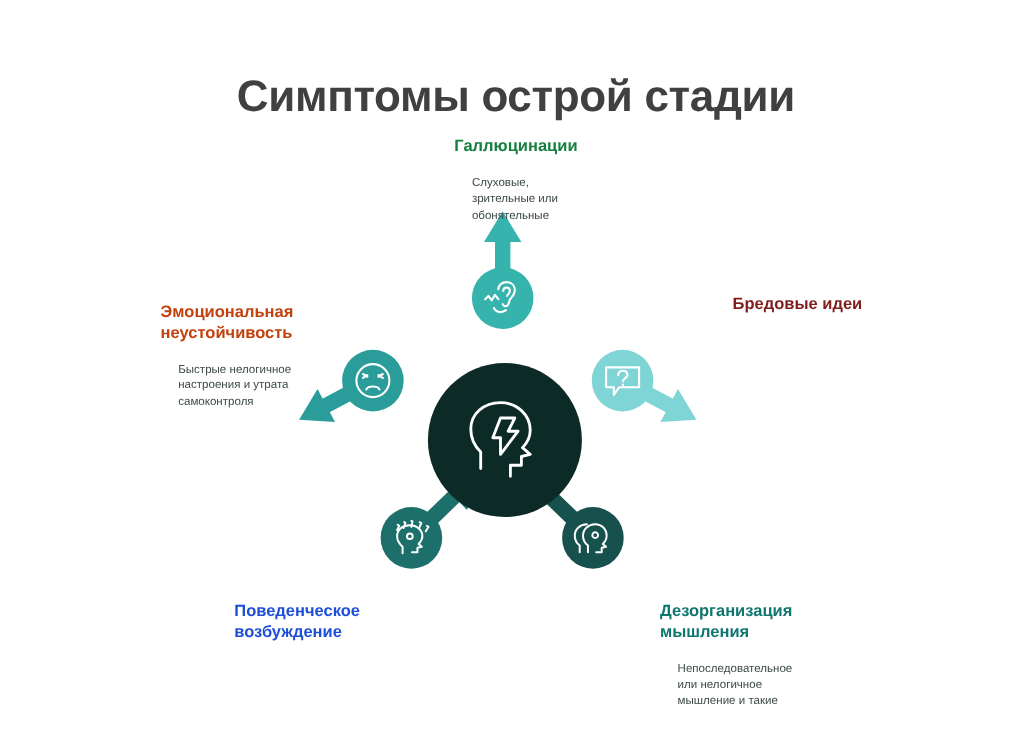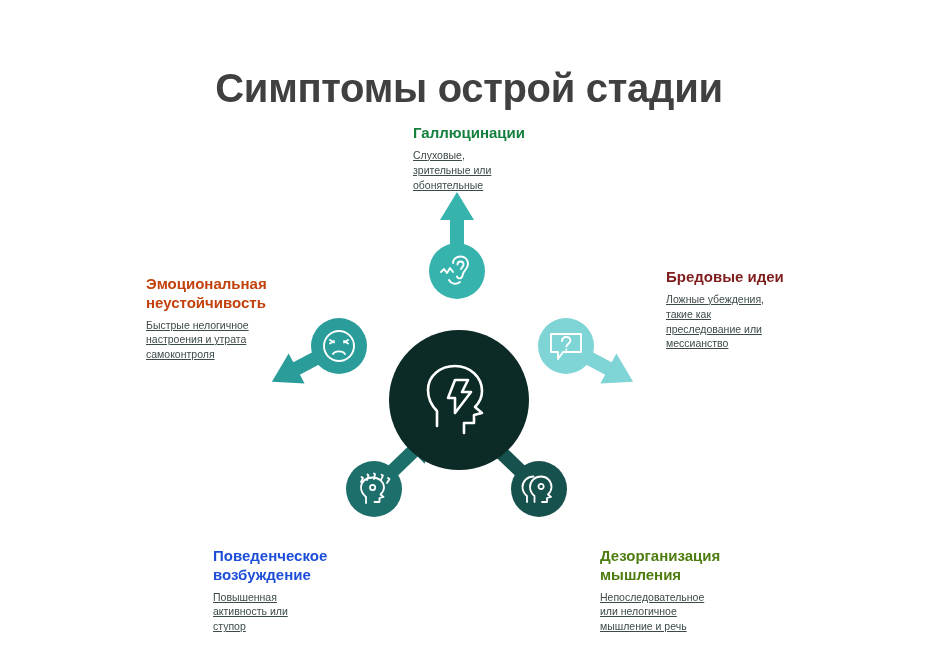--- a/index.html
+++ b/index.html
@@ -87,39 +87,38 @@
     font-size: 15px;
     font-weight: bold;
     line-height: 1.25;
     margin: 0 0 5px 0;
   }
   .label-body {
     font-size: 10.5px;
     font-weight: normal;
     color: #3d4a4a;
     line-height: 1.42;
-    margin: 0;
+    margin: 16px;
     white-space: pre-line;
-    text-decoration: underline;
   }
 
   .block-hallucinations { left: 413px; top: 124px; width: 190px; }
   .block-hallucinations .label-heading { color: #15803d; }
 
   .block-emotional { left: 146px; top: 275px; width: 185px; text-align: left; }
   .block-emotional .label-heading { color: #c2410c; }
 
   .block-delusions { left: 666px; top: 268px; width: 190px; }
   .block-delusions .label-heading { color: #7f1d1d; }
 
   .block-behavioral { left: 213px; top: 547px; width: 190px; }
   .block-behavioral .label-heading { color: #1d4ed8; }
 
   .block-disorganized { left: 600px; top: 547px; width: 200px; }
-  .block-disorganized .label-heading { color: #4d7c0f; }
+  .block-disorganized .label-heading { color: #0f766e; }
 </style>
 </head>
 <body>
 
 <div id="canvas">
 
   <h1 id="page-title">Симптомы острой стадии</h1>
 
   <div id="diagram">
 
@@ -222,36 +221,29 @@
     <div class="label-block block-emotional">
       <p class="label-heading" style="white-space:pre-line;">Эмоциональная
 неустойчивость</p>
       <p class="label-body">Быстрые нелогичное
 настроения и утрата
 самоконтроля</p>
     </div>
 
     <div class="label-block block-delusions">
       <p class="label-heading">Бредовые идеи</p>
-      <p class="label-body">Ложные убеждения,
-такие как
-преследование или
-мессианство</p>
     </div>
 
     <div class="label-block block-behavioral">
       <p class="label-heading" style="white-space:pre-line;">Поведенческое
 возбуждение</p>
-      <p class="label-body">Повышенная
-активность или
-ступор</p>
     </div>
 
     <div class="label-block block-disorganized">
       <p class="label-heading" style="white-space:pre-line;">Дезорганизация
 мышления</p>
       <p class="label-body">Непоследовательное
 или нелогичное
-мышление и речь</p>
+мышление и такие</p>
     </div>
 
   </div>
 </div>
 
 </body></html>

